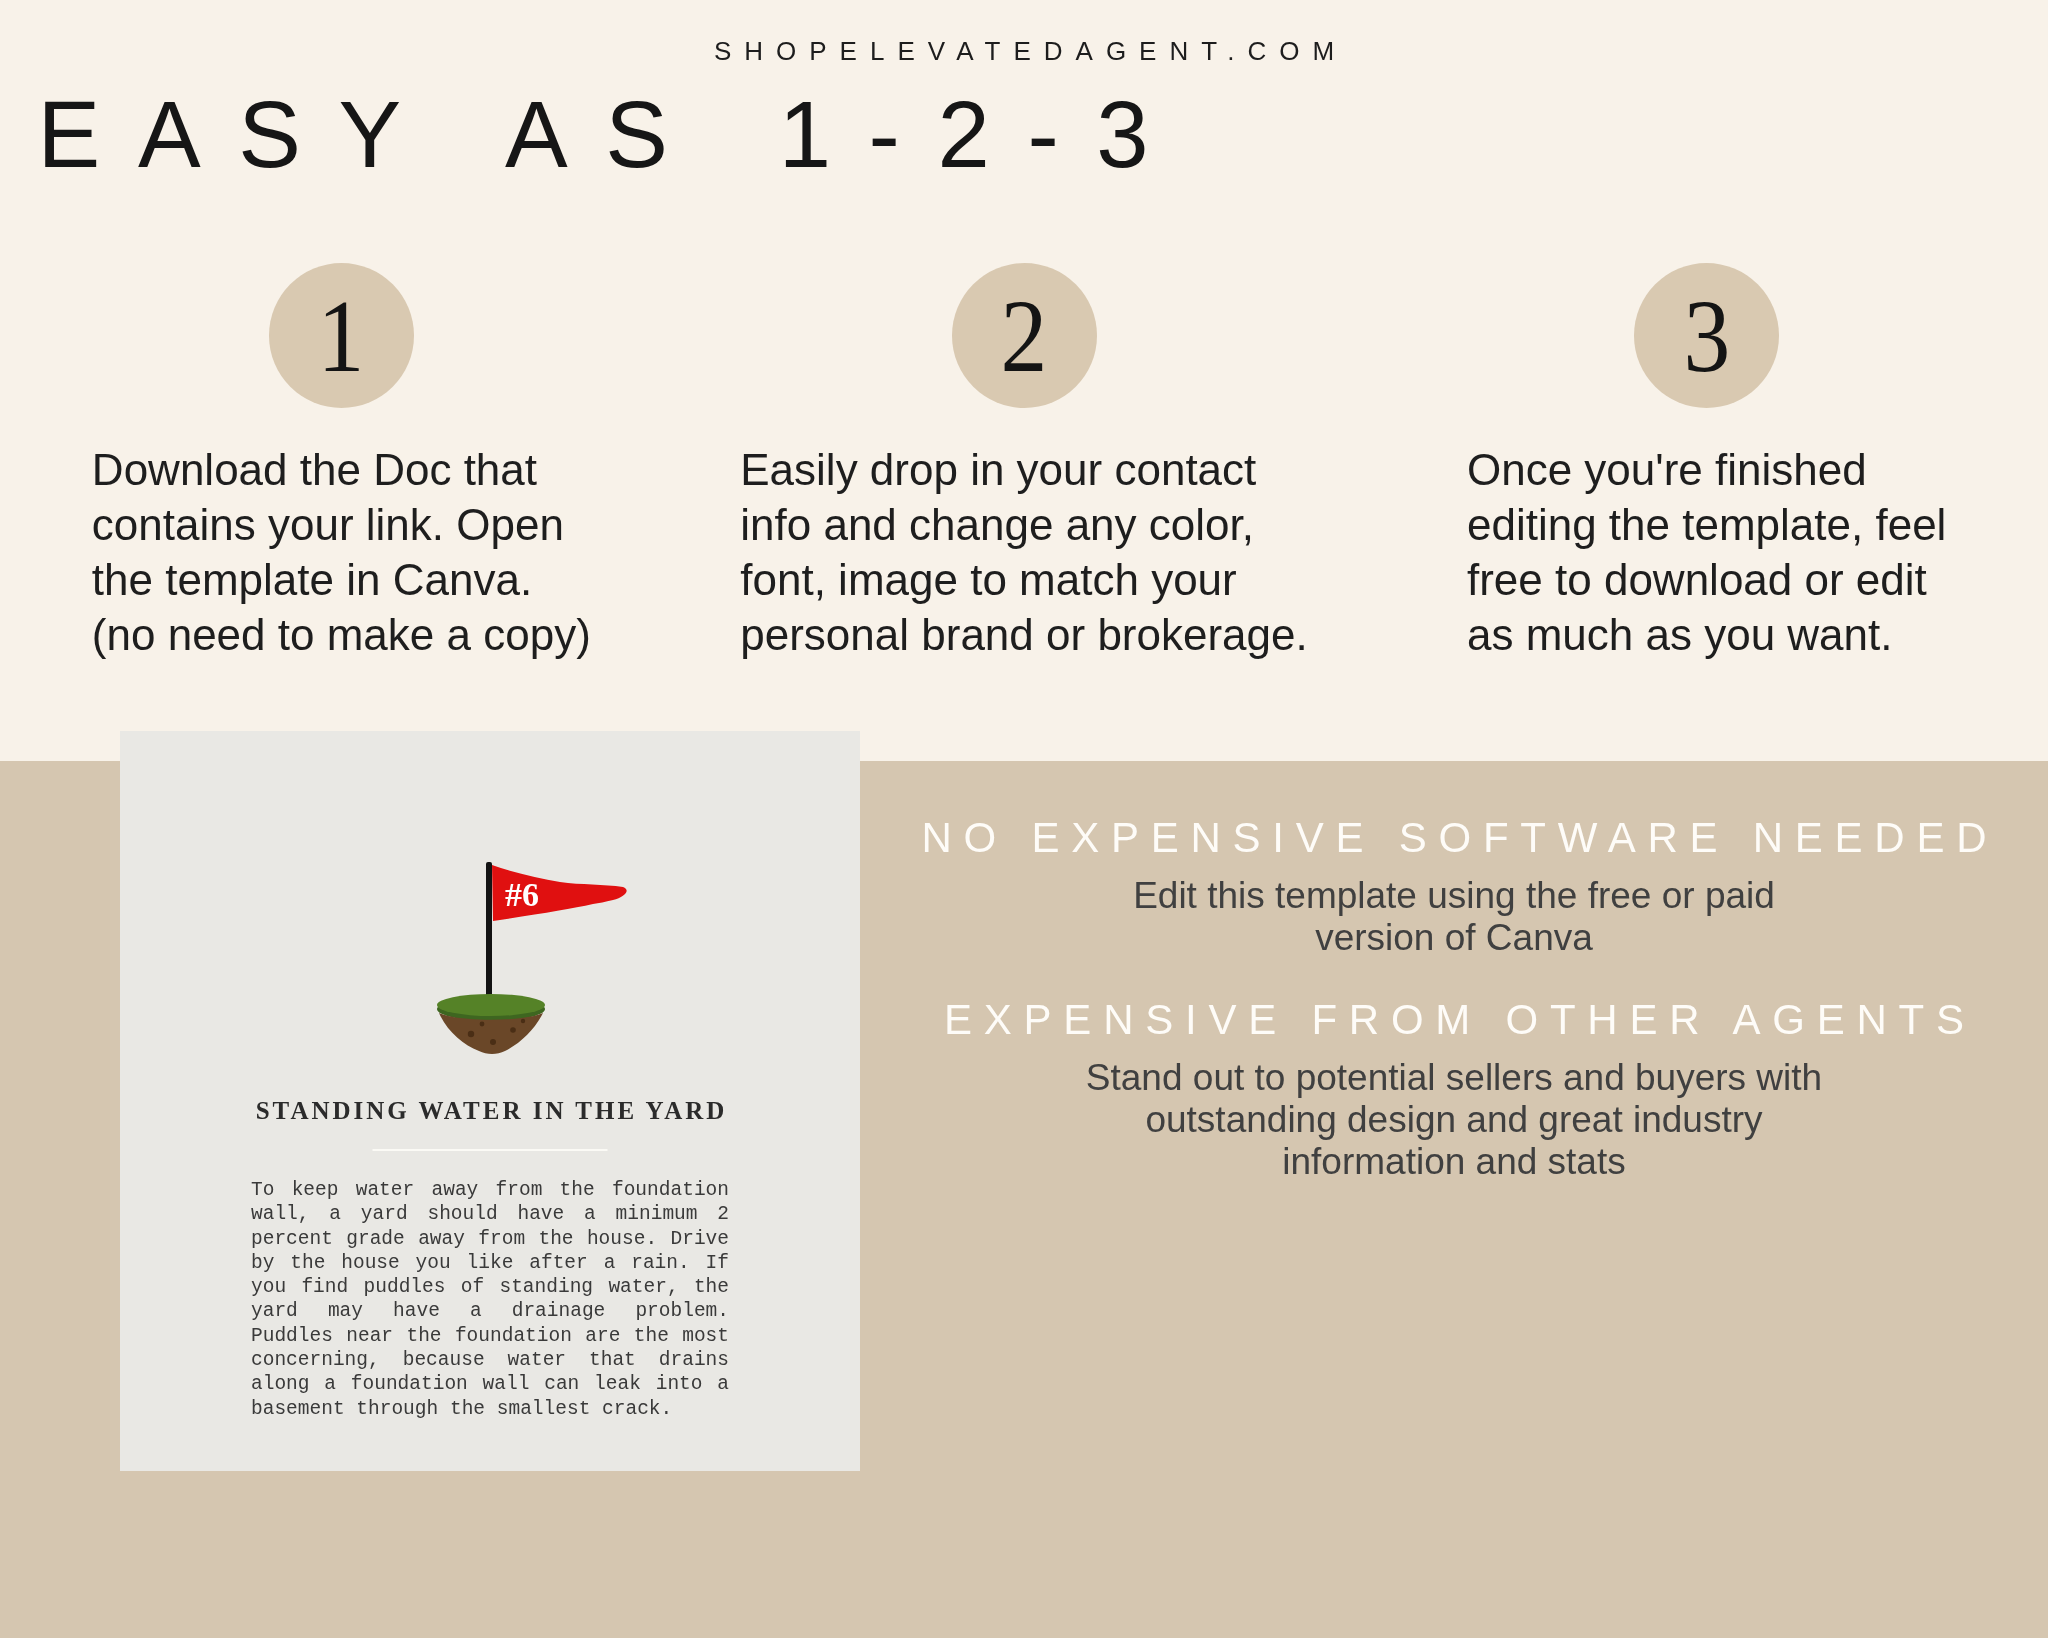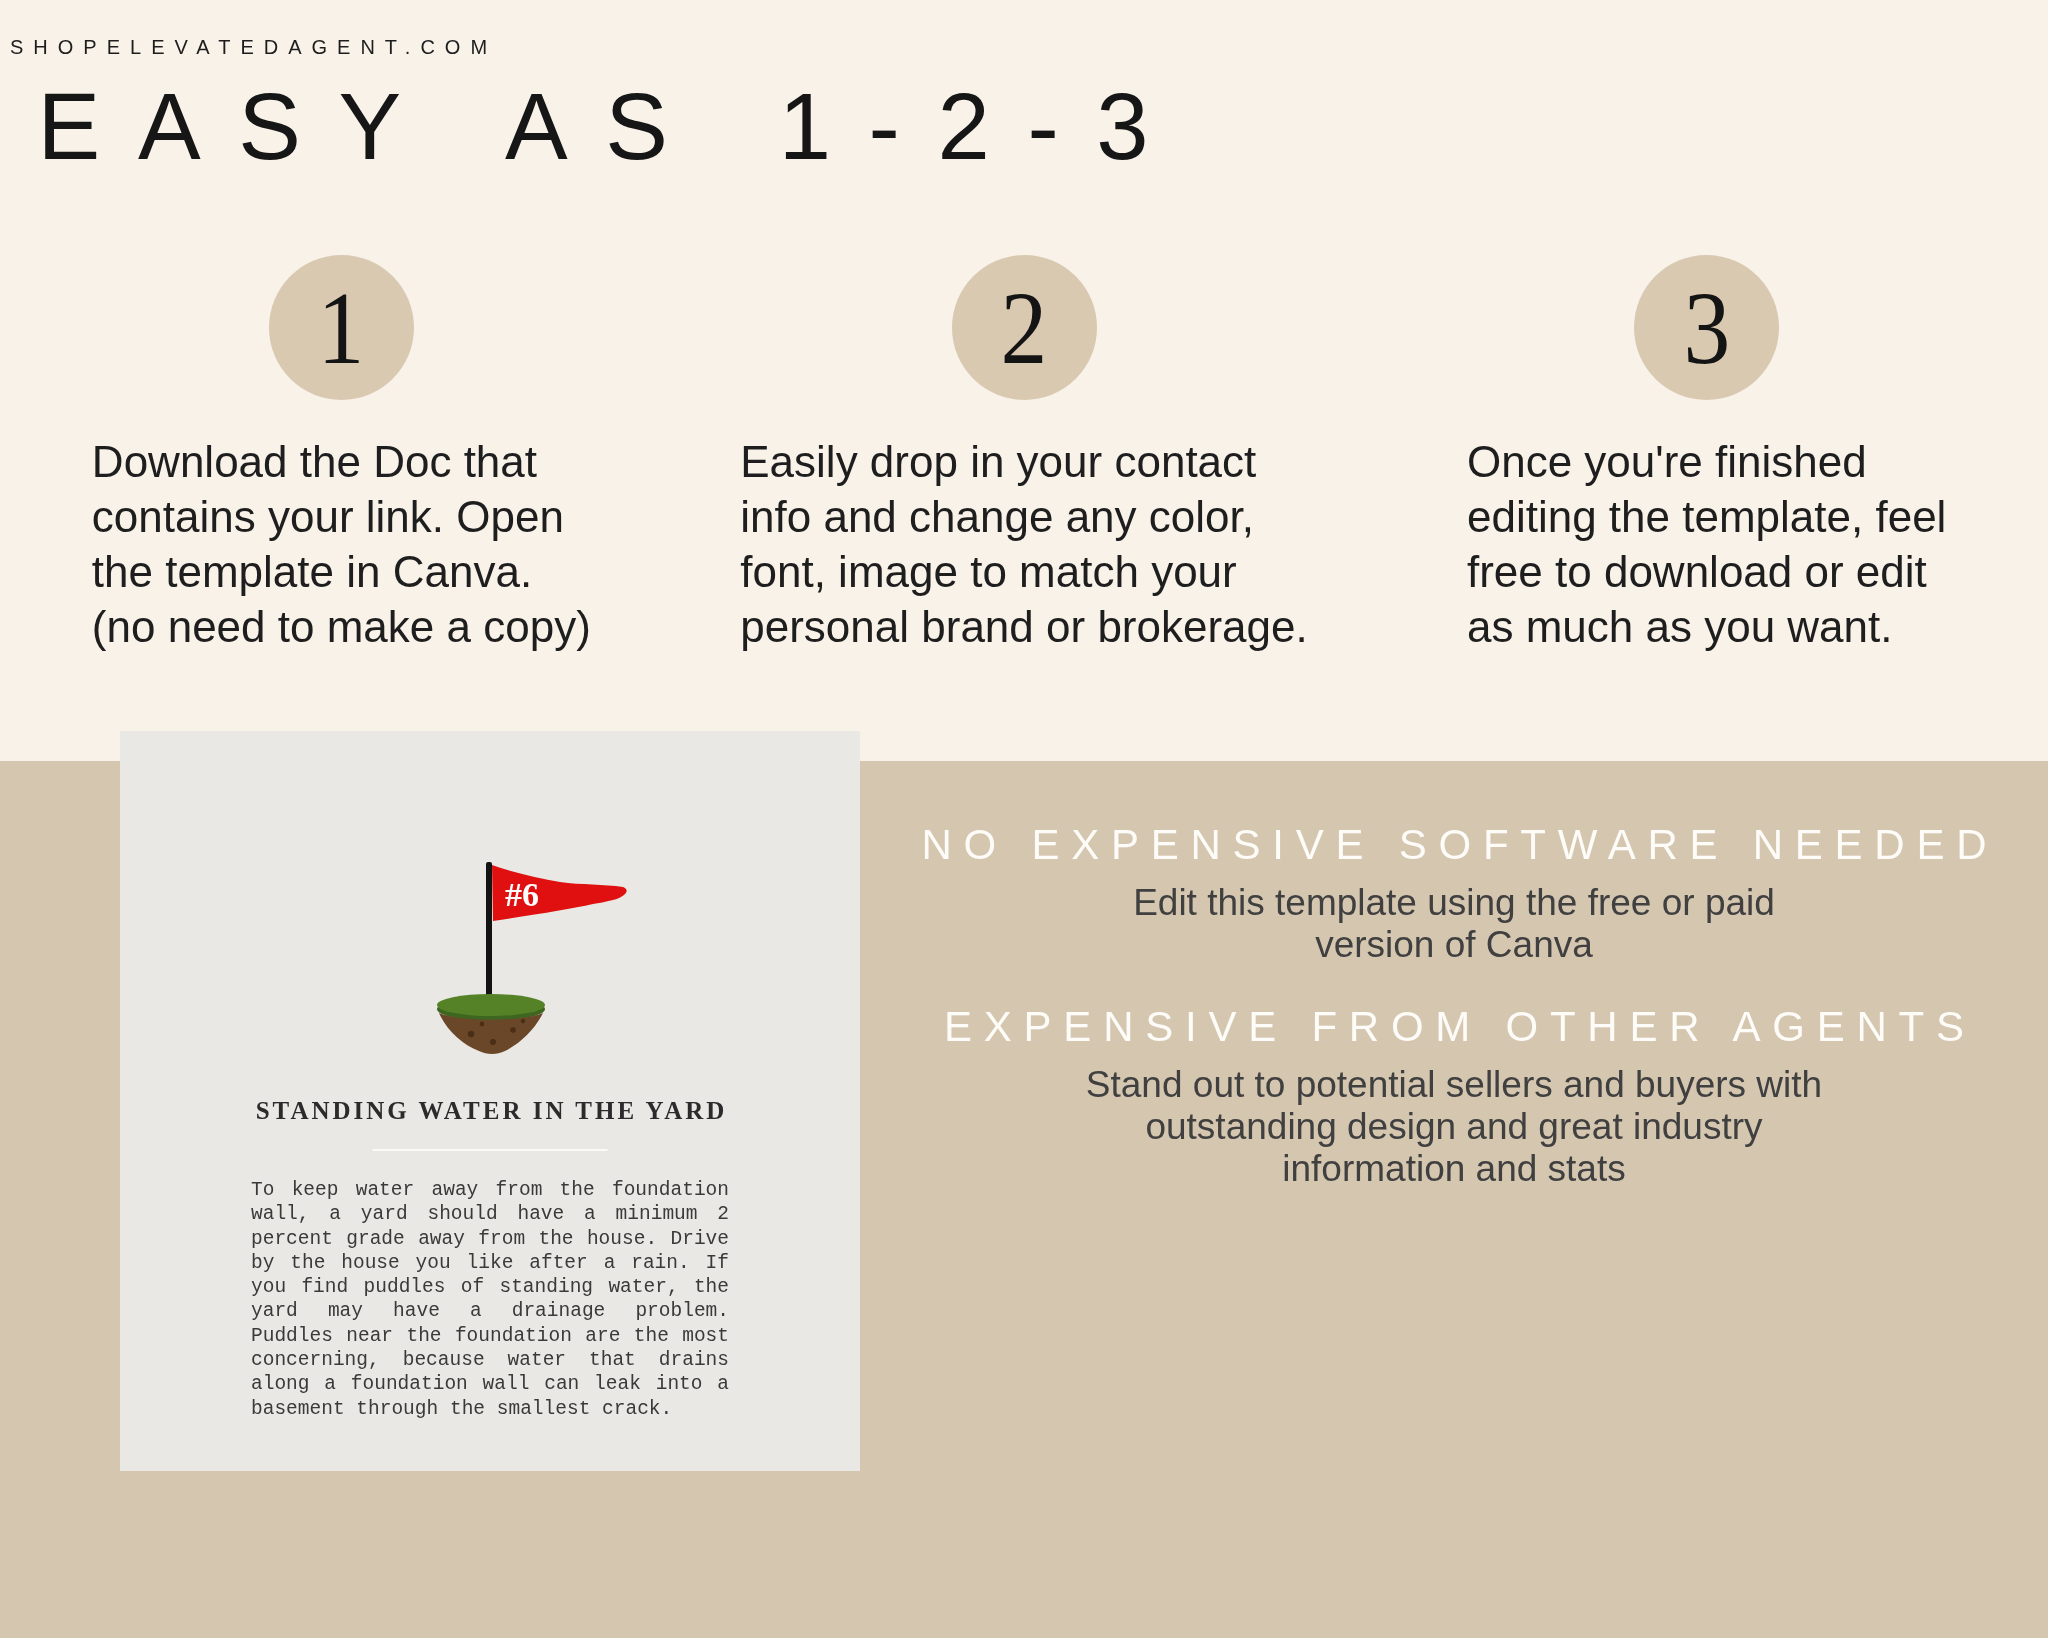--- a/index.html
+++ b/index.html
@@ -7,22 +7,22 @@
   .canvas{
     position:relative;
     width:2048px;height:1638px;
     background:#f8f2e9;
     font-family:"Liberation Sans",sans-serif;
     overflow:hidden;
   }
   
   .top-section{position:relative;height:761px;}
   .site-url{
-    padding-top:36px;text-align:left;
-    font-size:20px;font-weight:500;color:#1d1d1d;
+    padding-top:36px;text-align:center;
+    font-size:26px;font-weight:500;color:#1d1d1d;
     letter-spacing:.5em;text-indent:.5em;
   }
   .page-title{
     margin:14px 0 0;text-align:left;
     font-size:94px;font-weight:400;color:#161616;
     letter-spacing:.40em;text-indent:.40em;word-spacing:.10em;
   }
   .steps-row{display:flex;margin-top:74px;}
   .step{flex:1;display:flex;flex-direction:column;align-items:center;}
   .step-badge{
@@ -39,21 +39,21 @@
     margin:34px 0 0;max-width:640px;
     font-size:44px;line-height:55px;color:#1e1e1e;
     text-align:left;white-space:pre-line;
   }
   
   .bottom-section{
     position:absolute;left:0;right:0;top:761px;bottom:0;
     background:#d5c6b0;
   }
   .features{
-    position:absolute;left:860px;right:0;top:8px;
+    position:absolute;left:860px;right:0;top:1px;
     padding-top:52px;
     display:flex;flex-direction:column;align-items:center;
   }
   .feature{margin-bottom:37px;text-align:center;}
   .feature h2{
     margin:0;font-size:42px;font-weight:500;color:#fefcf8;
     letter-spacing:.28em;text-indent:.28em;white-space:nowrap;
   }
   .feature p{
     margin:13px 0 0;font-size:37px;line-height:42px;color:#404040;

